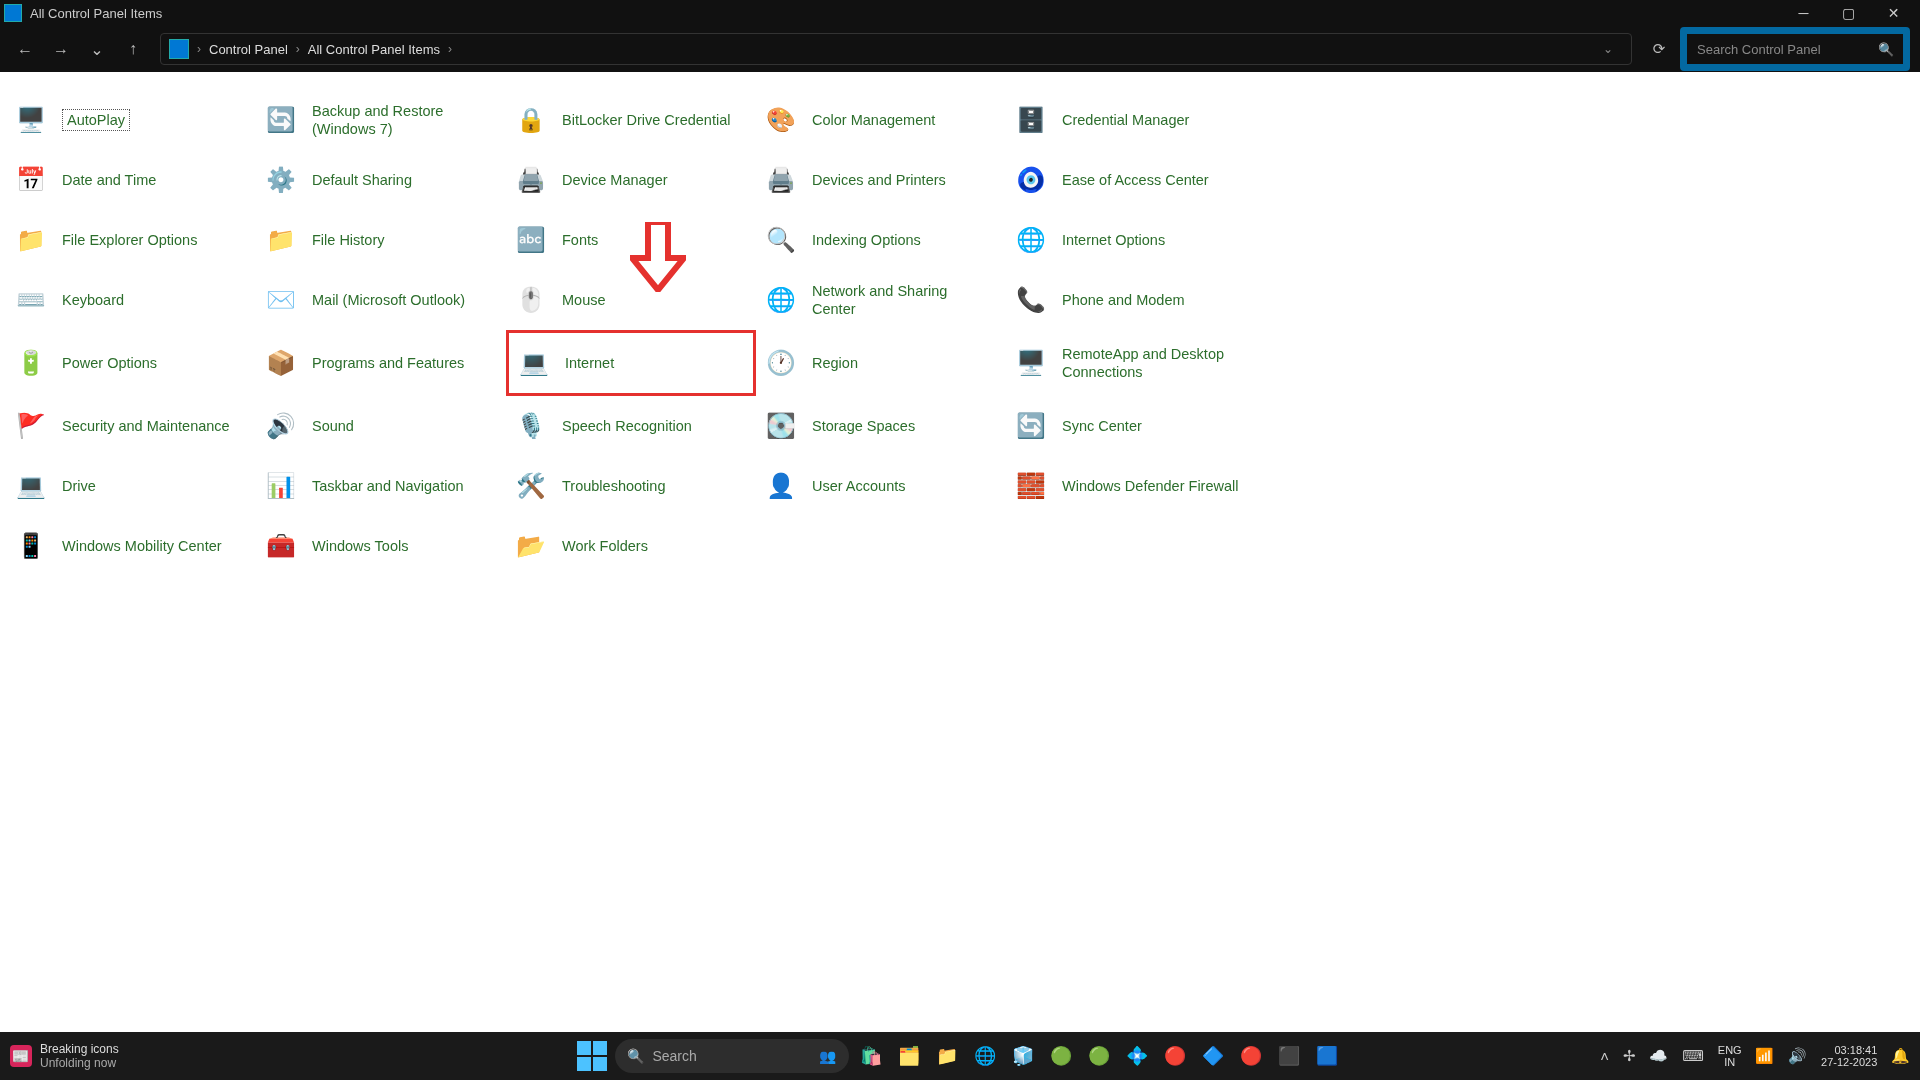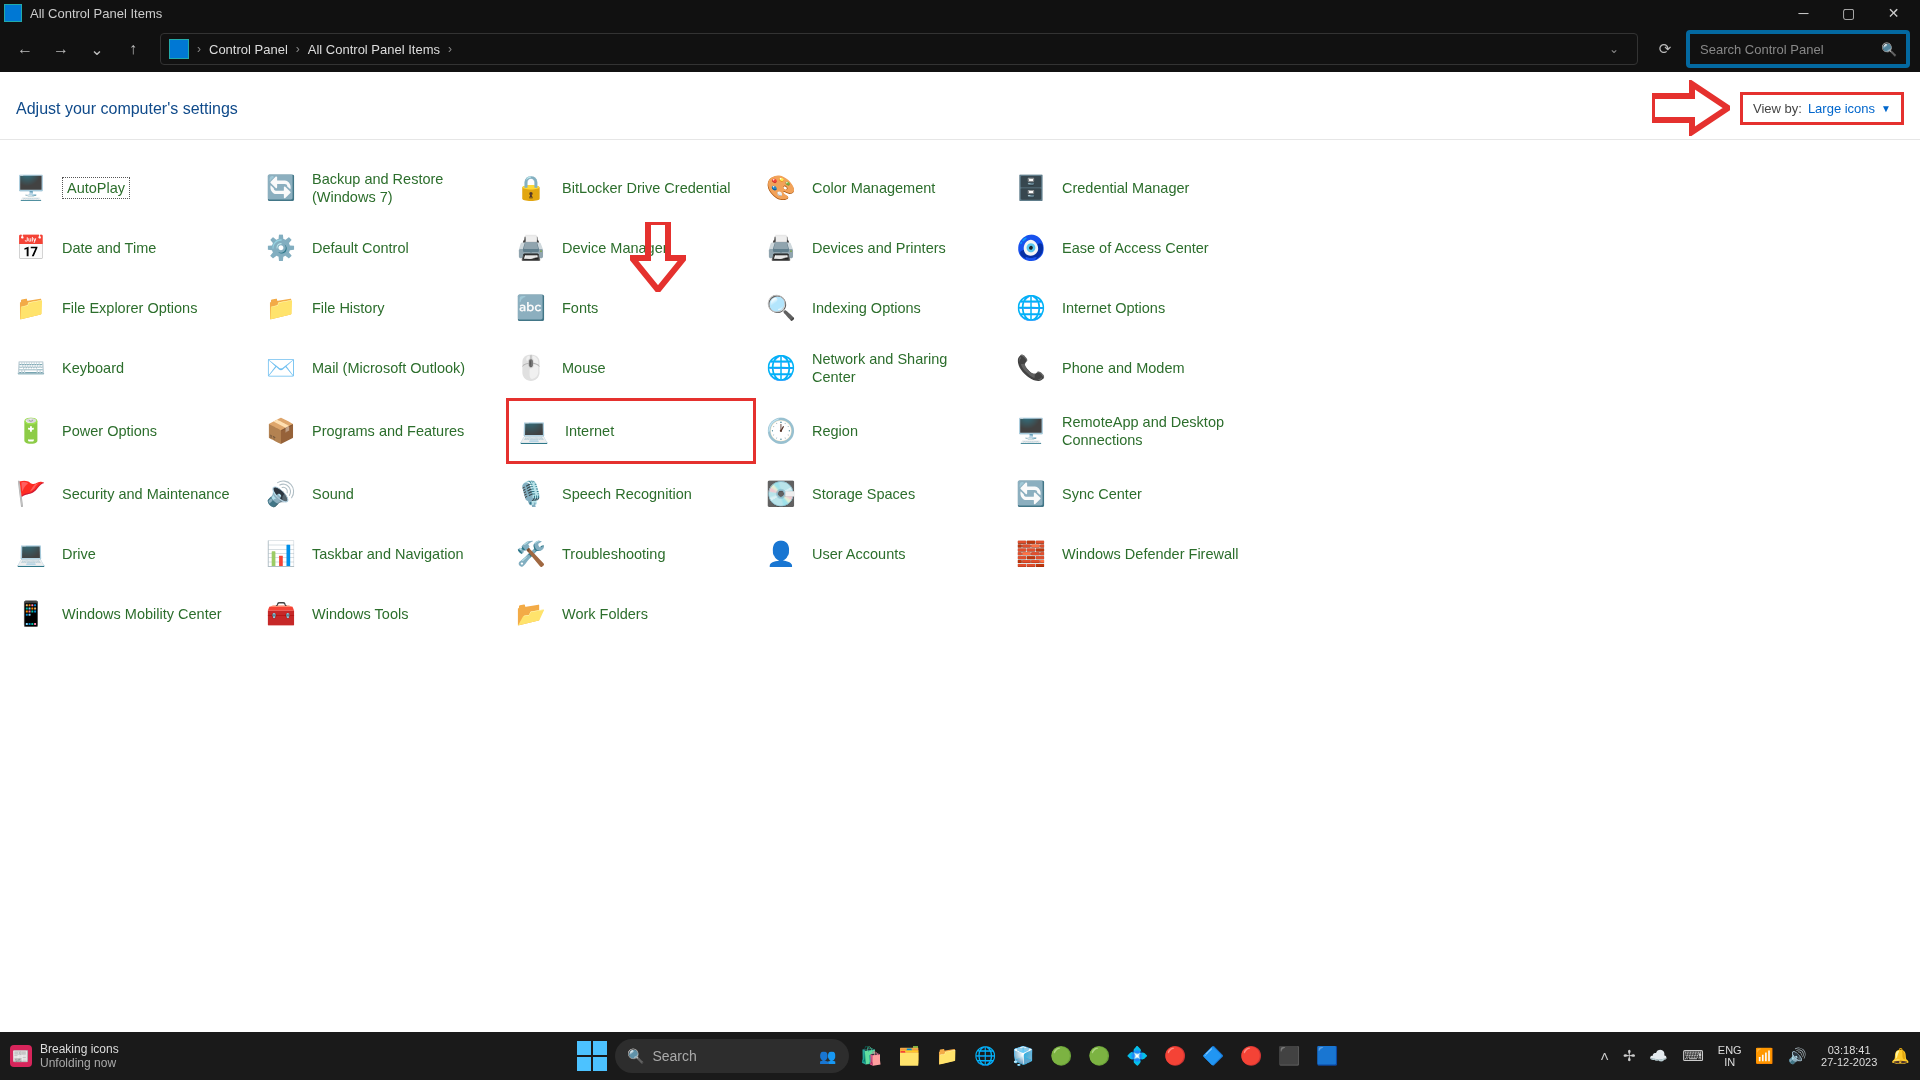--- a/index.html
+++ b/index.html
@@ -72,21 +72,21 @@
     display: flex; align-items: center; gap: 8px;
   }
   .navbar .crumb .sep { color: #888; font-size: 12px; }
   .navbar .refresh-btn {
     width: 30px; height: 30px;
     color: #bbb; font-size: 15px;
     display:flex;align-items:center;justify-content:center;
   }
   .navbar .search-box {
     width: 200px; height: 30px;
-    border: 4px solid #0369a1;
+    border: 7px solid #0369a1;
     border-radius: 4px;
     background: #111;
     display: flex; align-items: center; padding: 0 8px;
     color: #888;
   }
   .navbar .search-box input {
     flex:1; background: transparent; border: none; color: #ccc; outline:none;
     font-size: 13px;
   }
   .navbar .search-box input::placeholder { color: #888; }
@@ -199,21 +199,21 @@
     width:30px;height:30px;border-radius:4px;
     display:flex;align-items:center;justify-content:center;font-size:18px;
   }
   .taskbar .right {
     margin-left:auto;
     display:flex; align-items:center; gap:14px;
     font-size:12px;
   }
   .taskbar .tray-ico { font-size:15px; color:#ccc; }
   .taskbar .lang { text-align:center; line-height:1.1; font-size:11px;}
-  .taskbar .clock { text-align:center; line-height:1.1; font-size:11px;}
+  .taskbar .clock { text-align:right; line-height:1.1; font-size:11px;}
 </style>
 </head>
 <body>
 
 <div class="titlebar">
   <div class="title-icon"></div>
   <span>All Control Panel Items</span>
   <div class="spacer"></div>
   <div class="win-btn">─</div>
   <div class="win-btn">▢</div>
@@ -241,34 +241,20 @@
 
   <div class="refresh-btn">⟳</div>
 
   <div class="search-box">
     <input placeholder="Search Control Panel" style="">
     <span class="search-icon">🔍</span>
   </div>
 </div>
 
 <div class="content-wrap">
-  <div class="content-head">
-    <h2>Adjust your computer's settings</h2>
-    <div class="spacer"></div>
-
-    <svg class="anno-arrow" style="right:190px; top:8px;" width="78" height="56">
-      <polygon points="0,16 40,16 40,4 76,28 40,52 40,40 0,40" fill="none" stroke="#e5312e" stroke-width="6"></polygon>
-    </svg>
-
-    <div class="view-by-box">
-      <span>View by:</span>
-      <span class="link">Large icons</span>
-      <span class="caret">▼</span>
-    </div>
-  </div>
 
   <svg class="anno-arrow" style="left:630px; top:150px;" width="56" height="70">
     <polygon points="18,0 38,0 38,36 54,36 28,68 2,36 18,36" fill="none" stroke="#e5312e" stroke-width="6"></polygon>
   </svg>
 
   <div class="grid" id="items-grid">
       <div class="item autoplay">
         <div class="ico">🖥️</div>
         <div class="label">AutoPlay</div>
       </div>
@@ -287,21 +273,21 @@
       <div class="item">
         <div class="ico">🗄️</div>
         <div class="label">Credential Manager</div>
       </div>
       <div class="item">
         <div class="ico">📅</div>
         <div class="label">Date and Time</div>
       </div>
       <div class="item">
         <div class="ico">⚙️</div>
-        <div class="label">Default Control</div>
+        <div class="label">Default Sharing</div>
       </div>
       <div class="item">
         <div class="ico">🖨️</div>
         <div class="label">Device Manager</div>
       </div>
       <div class="item">
         <div class="ico">🖨️</div>
         <div class="label">Devices and Printers</div>
       </div>
       <div class="item">

